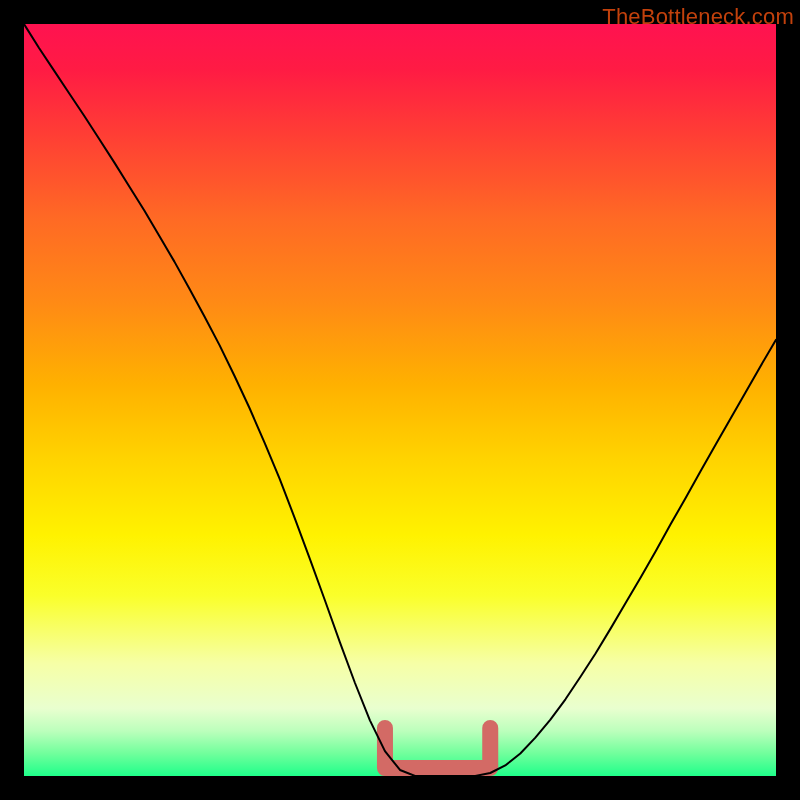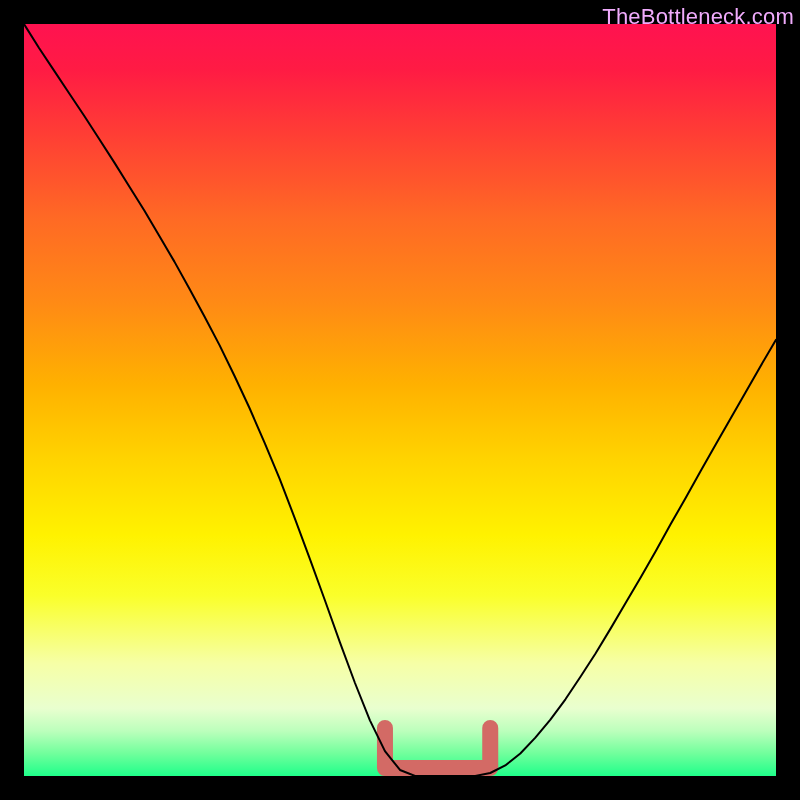--- a/index.html
+++ b/index.html
@@ -38,21 +38,21 @@
     left: 0; top: 0;
     width: 100%; height: 100%;
     display: block;
   }
   .watermark {
     position: absolute;
     top: 4px;
     right: 6px;
     font-family: Arial, Helvetica, sans-serif;
     font-size: 22px;
-    color: #f0abfc;
+    color: #c2410c;
     letter-spacing: 0.2px;
     user-select: none;
   }
   .curve {
     fill: none;
     stroke: #000;
     stroke-width: 2;
     stroke-linejoin: round;
     stroke-linecap: round;
   }

